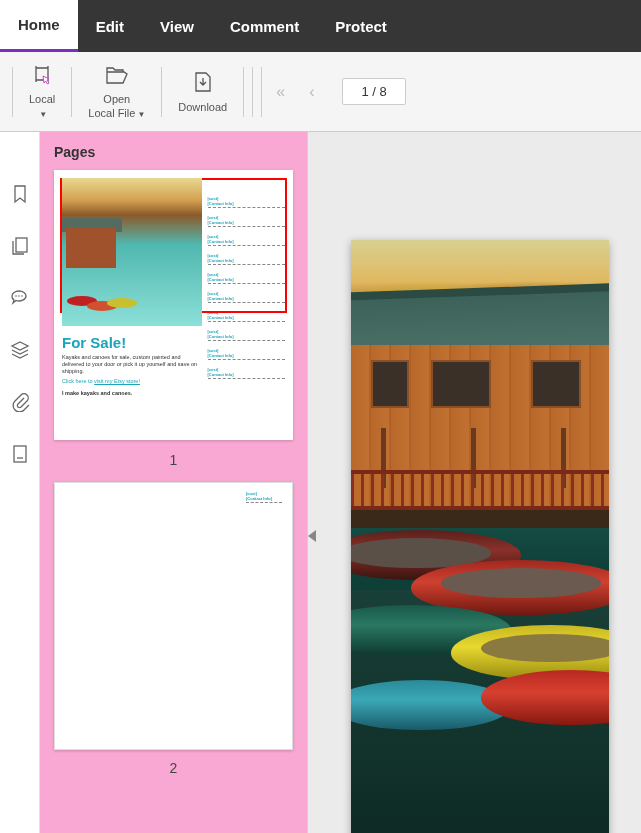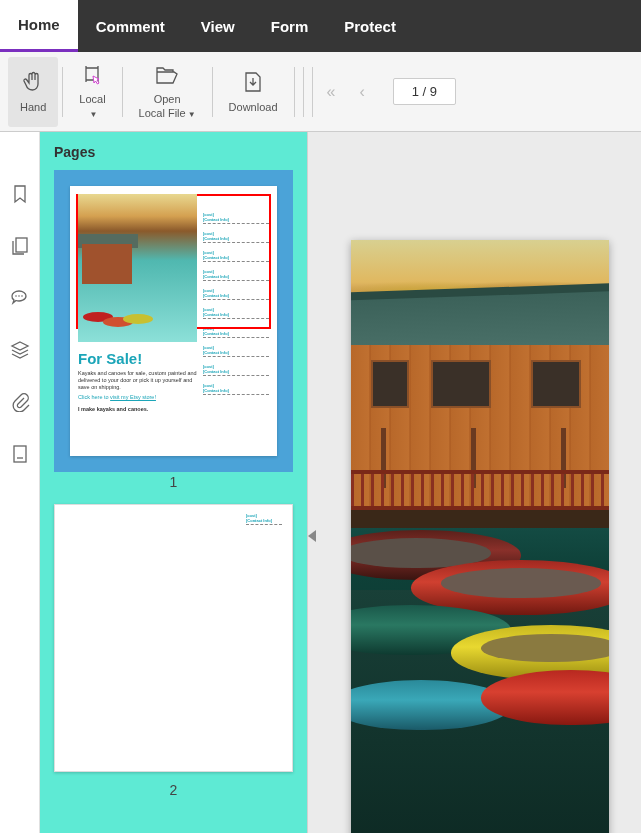--- a/index.html
+++ b/index.html
@@ -27,23 +27,23 @@
 .page-box { border: 1px solid #ccc; background: #fff; padding: 5px 18px; font-size: 13px; color: #333; margin-left: 28px; border-radius: 2px; min-width: 60px; text-align: center; }
 
 
 .main { display: flex; height: calc(833px - 52px - 80px); }
 
 
 .iconbar { width: 40px; background: #fff; border-right: 1px solid #e0e0e0; display: flex; flex-direction: column; align-items: center; padding-top: 50px; gap: 28px; }
 .iconbar-btn { width: 24px; height: 24px; display: flex; align-items: center; justify-content: center; cursor: pointer; color: #666; }
 
 
-.pages-panel { width: 268px; background: #5eead4; border-right: 1px solid #d0d0d0; padding: 12px 0; overflow-y: auto; position: relative; }
+.pages-panel { width: 268px; background: #f9a8d4; border-right: 1px solid #d0d0d0; padding: 12px 0; overflow-y: auto; position: relative; }
 .pages-title { font-size: 14px; font-weight: bold; color: #333; padding: 0 14px 10px; }
-.thumb-wrap { background: #4ba3d8; padding: 16px; margin: 0 14px 2px; }
+.thumb-wrap { background: #4ba3d8; margin: 0 14px 12px; }
 .thumb-wrap.nosel { background: transparent; padding: 0; margin: 12px 14px 10px; }
 .thumb { background: #fff; box-shadow: 0 1px 3px rgba(0,0,0,0.2); position: relative; }
 .thumb-sel-border { position: absolute; border: 2px solid red; left: 6px; right: 6px; top: 8px; height: 135px; pointer-events: none; }
 .page-num { text-align: center; font-size: 14px; color: #444; margin-bottom: 14px; }
 
 
 .t1 { height: 270px; padding: 8px; display: flex; gap: 6px; }
 .t1-left { flex: 1.8; display: flex; flex-direction: column; }
 .t1-photo { height: 148px; background: linear-gradient(180deg, #e8d890 0%, #d4a050 15%, #8b5a2b 25%, #50b8b0 45%, #8ce0d8 100%); position: relative; overflow: hidden; }
 .t1-hut { position: absolute; left: 4px; top: 50px; width: 50px; height: 40px; background: #a0522d; }
@@ -94,36 +94,28 @@
 .dp-pole { position: absolute; top: 188px; width: 5px; height: 60px; background: #6a3a20; }
 
 svg { display: block; }
 </style>
 </head>
 <body>
 
 <div class="menubar">
   <div class="menubar-tabs">
     <div class="menubar-tab active">Home</div>
+    <div class="menubar-tab">Edit</div>
+    <div class="menubar-tab">View</div>
     <div class="menubar-tab">Comment</div>
-    <div class="menubar-tab">View</div>
-    <div class="menubar-tab">Form</div>
     <div class="menubar-tab">Protect</div>
   </div>
 </div>
 
 <div class="toolbar">
-  <div class="tool-btn active">
-    <span class="tool-icon">
-      <svg width="24" height="24" viewBox="0 0 24 24">
-          <path d="M8 11V5a1.5 1.5 0 013 0v5V4a1.5 1.5 0 013 0v6V5a1.5 1.5 0 013 0v9c0 3-2 6-5.5 6S6 18 5 15l-2-4a1.5 1.5 0 012.5-1.5L8 13z" fill="none" stroke="#555" stroke-width="1.3"></path>
-        </svg>
-    </span>
-    <span class="tool-label">Hand</span>
-  </div>
   <div class="tool-sep"></div>
   <div class="tool-btn">
     <span class="tool-icon">
       <svg width="24" height="24" viewBox="0 0 24 24">
           <path d="M6 3v16M18 3v16M6 5h12M6 17h12" stroke="#555" stroke-width="1.3" fill="none"></path>
           <path d="M13 13l6 3-2 1 2 3-1.5 1-2-3-1.5 2z" fill="#fff" stroke="#d040d0" stroke-width="1"></path>
         </svg>
     </span>
     <span class="tool-label"><span>Local</span><br><span class="dropdown-caret">▼</span></span>
   </div>
@@ -147,21 +139,21 @@
     </span>
     <span class="tool-label">Download</span>
   </div>
   <div class="tool-sep"></div>
   <div class="tool-sep"></div>
   <div class="tool-sep"></div>
   <div class="nav-arrows">
     <span class="nav-arrow">«</span>
     <span class="nav-arrow">‹</span>
   </div>
-  <div class="page-box">1 / 9</div>
+  <div class="page-box">1 / 8</div>
 </div>
 
 <div class="main">
 
   <div class="iconbar">
     <div class="iconbar-btn">
       <svg width="20" height="20" viewBox="0 0 20 20">
           <path d="M5 2h10v16l-5-4-5 4z" fill="none" stroke="#666" stroke-width="1.3"></path>
         </svg>
     </div>

